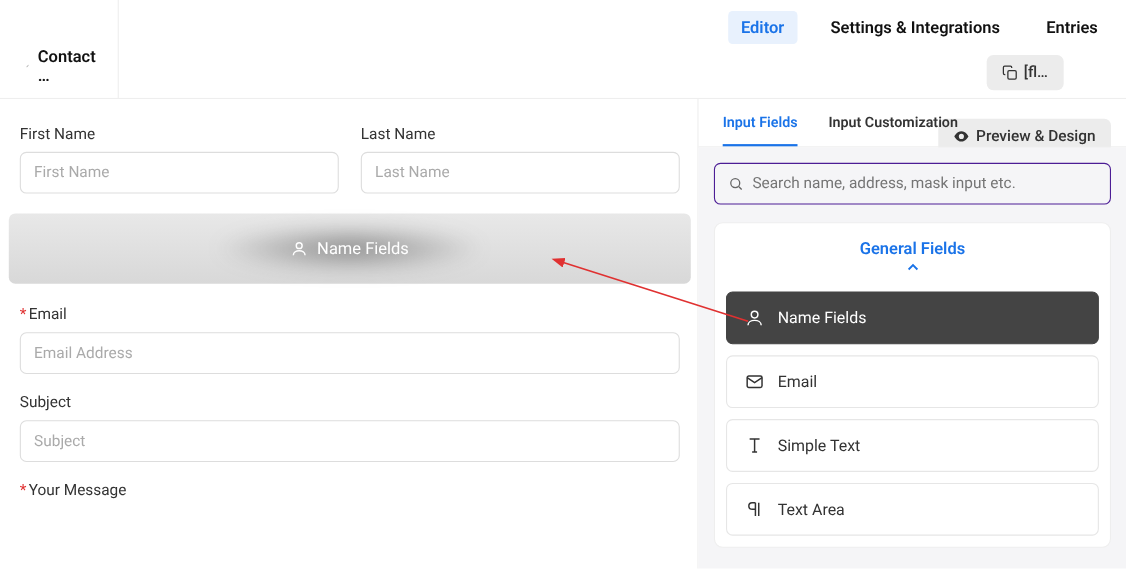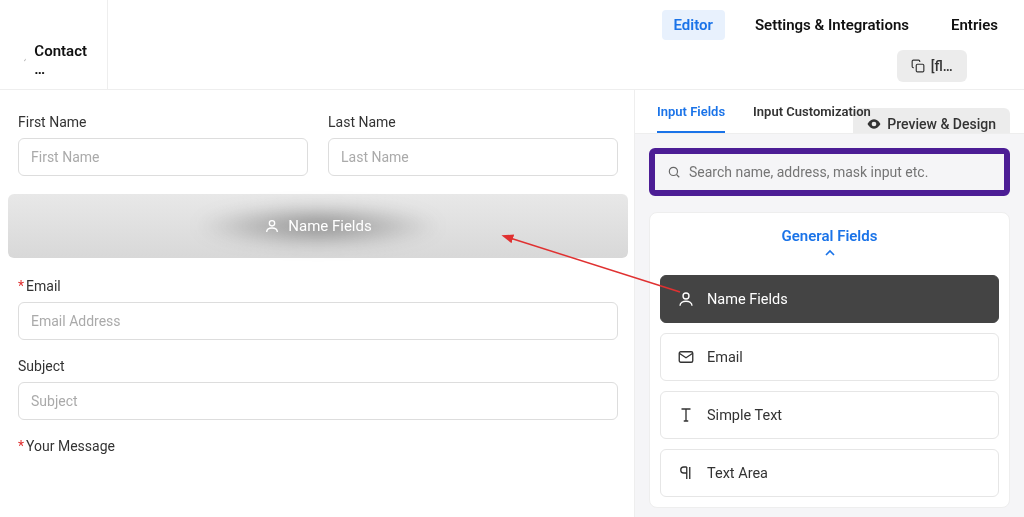--- a/index.html
+++ b/index.html
@@ -32,21 +32,21 @@
 
   .drop-zone { background: linear-gradient(#e8e8e8, #d8d8d8); border-radius: 6px; height: 64px; display: flex; align-items: center; justify-content: center; gap: 8px; color: #fff; font-size: 15px; margin: 0 -10px 20px -10px; position: relative; }
   .drop-zone .blur { filter: blur(8px); position: absolute; left: 30%; right: 30%; top: 10px; bottom: 10px; background: radial-gradient(ellipse at center, rgba(80,80,80,0.6), transparent 70%); }
   .drop-zone .content { position: relative; display: flex; align-items: center; gap: 8px; }
 
   .sidebar { width: 390px; border-left: 1px solid #eee; display: flex; flex-direction: column; }
   .side-tabs { display: flex; gap: 28px; padding: 14px 22px 0 22px; border-bottom: 1px solid #eee; }
   .side-tab { font-size: 13px; font-weight: 600; color: #333; padding-bottom: 12px; cursor: pointer; border-bottom: 2px solid transparent; }
   .side-tab.active { color: #1a73e8; border-bottom-color: #1a73e8; }
   .side-body { background: #f5f5f7; flex: 1; padding: 14px; overflow: hidden; }
-  .search { display: flex; align-items: center; gap: 8px; background: #fff0; border: 6px solid #4c1d95; border-radius: 6px; padding: 10px 12px; margin-bottom: 16px; }
+  .search { display: flex; align-items: center; gap: 8px; background: #fff0; border: 1px solid #4c1d95; border-radius: 6px; padding: 10px 12px; margin-bottom: 16px; }
   .search input { border: none; outline: none; flex: 1; font-size: 14px; background: transparent; }
   .search svg { width: 14px; height: 14px; color: #666; }
 
   .accordion { background: #fff; border: 1px solid #eee; border-radius: 8px; }
   .acc-head { display: flex; justify-content: space-between; align-items: center; padding: 14px 16px; color: #1a73e8; font-weight: 600; font-size: 15px; cursor: pointer; flex-direction: column; }
   .acc-body { padding: 0 10px 10px 10px; display: flex; flex-direction: column; gap: 10px; }
   .field-item { display: flex; align-items: center; gap: 12px; padding: 14px 16px; border: 1px solid #e6e6e6; border-radius: 6px; background: #fff; font-size: 14.5px; color: #333; cursor: grab; }
   .field-item.dragging { background: #444; color: #fff; border-color: #444; }
   .field-item svg { width: 18px; height: 18px; flex-shrink: 0; }
 

